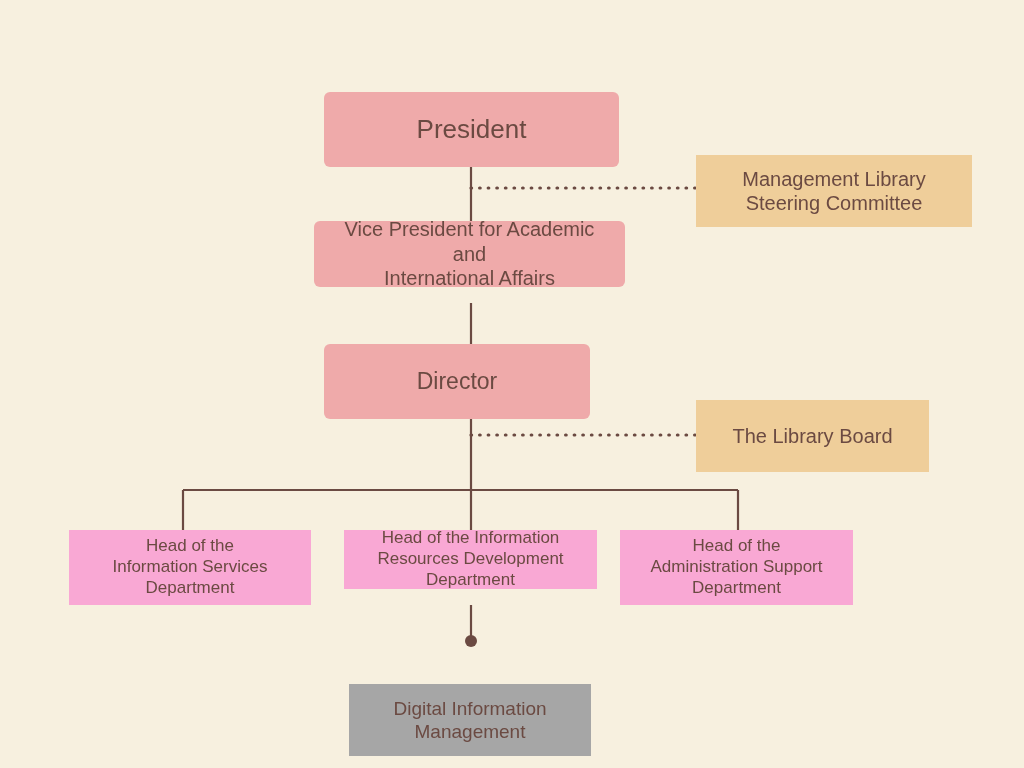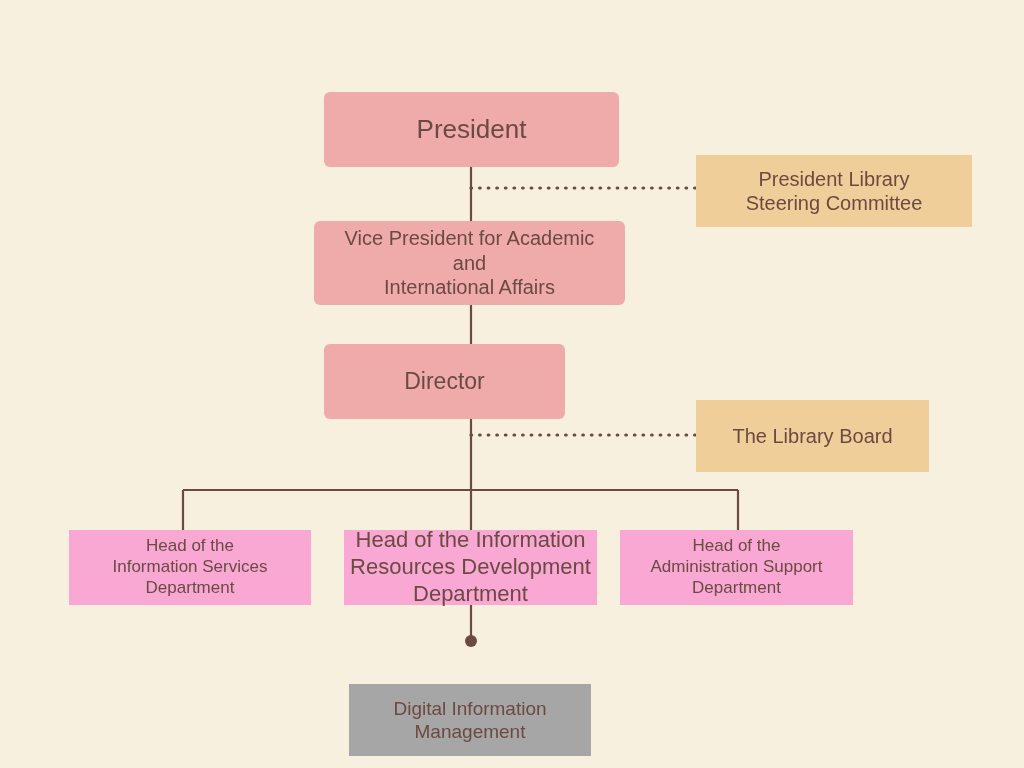--- a/index.html
+++ b/index.html
@@ -56,42 +56,42 @@
   }
   .node-unit {
     background: #a6a6a6;
   }
   
   #node-president {
     left: 324px; top: 92px; width: 295px; height: 75px;
     font-size: 26px;
   }
   #node-vice-president {
-    left: 314px; top: 221px; width: 311px; height: 84px;
+    left: 314px; top: 221px; width: 311px; height: 66px;
     font-size: 20px;
   }
   #node-director {
-    left: 324px; top: 344px; width: 241px; height: 75px;
+    left: 324px; top: 344px; width: 266px; height: 75px;
     font-size: 23px;
   }
   #node-steering-committee {
     left: 696px; top: 155px; width: 276px; height: 72px;
     font-size: 20px;
   }
   #node-library-board {
     left: 696px; top: 400px; width: 233px; height: 72px;
     font-size: 20px;
   }
   #node-information-services {
     left: 69px; top: 530px; width: 242px; height: 75px;
     font-size: 17px;
   }
   #node-information-resources {
-    left: 344px; top: 530px; width: 253px; height: 75px;
-    font-size: 22px;
+    left: 344px; top: 530px; width: 253px; height: 59px;
+    font-size: 17px;
     justify-content: center;
   }
   #node-administration-support {
     left: 620px; top: 530px; width: 233px; height: 75px;
     font-size: 17px;
   }
   #node-digital-information {
     left: 349px; top: 684px; width: 242px; height: 72px;
     font-size: 19px;
   }
@@ -121,21 +121,21 @@
 
     <line x1="471" y1="605" x2="471" y2="641" stroke="#6b4a42" stroke-width="2.2"></line>
     <circle cx="471" cy="641" r="6" fill="#6b4a42"></circle>
   </svg>
 
   <div class="node node-primary" id="node-president">
     <span class="node-label">President</span>
   </div>
 
   <div class="node node-advisory" id="node-steering-committee">
-    <span class="node-label">President Library
+    <span class="node-label">Management Library
 Steering Committee</span>
   </div>
 
   <div class="node node-primary" id="node-vice-president">
     <span class="node-label">Vice President for Academic
 and
 International Affairs</span>
   </div>
 
   <div class="node node-primary" id="node-director">

